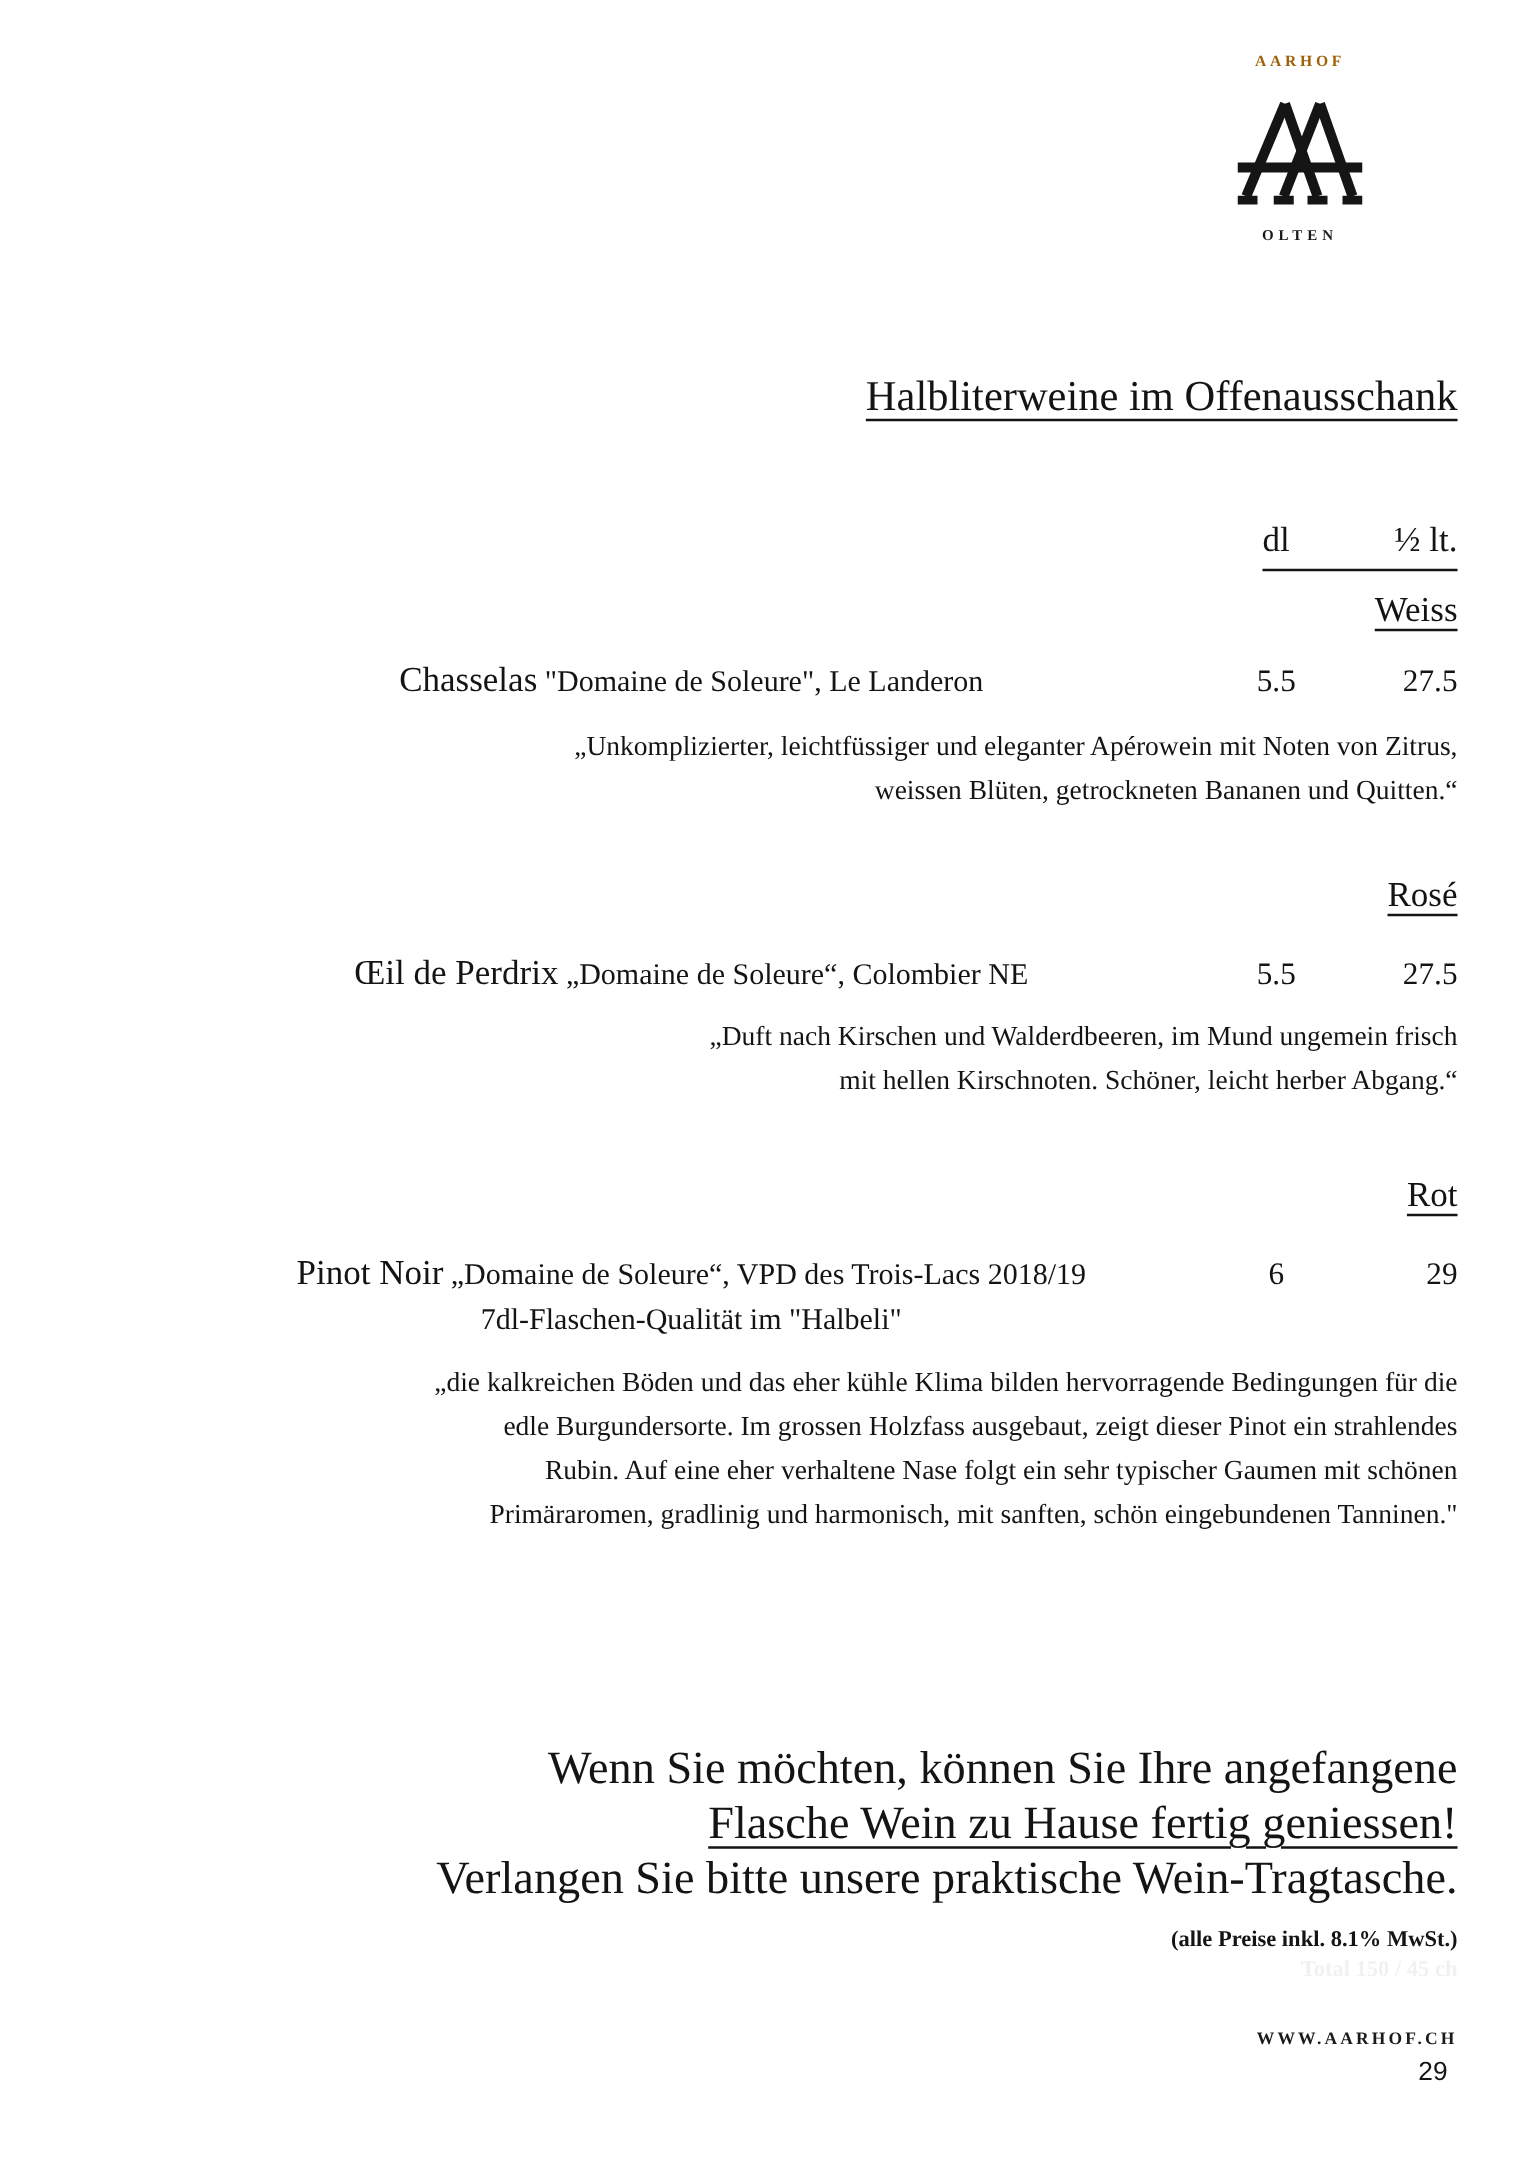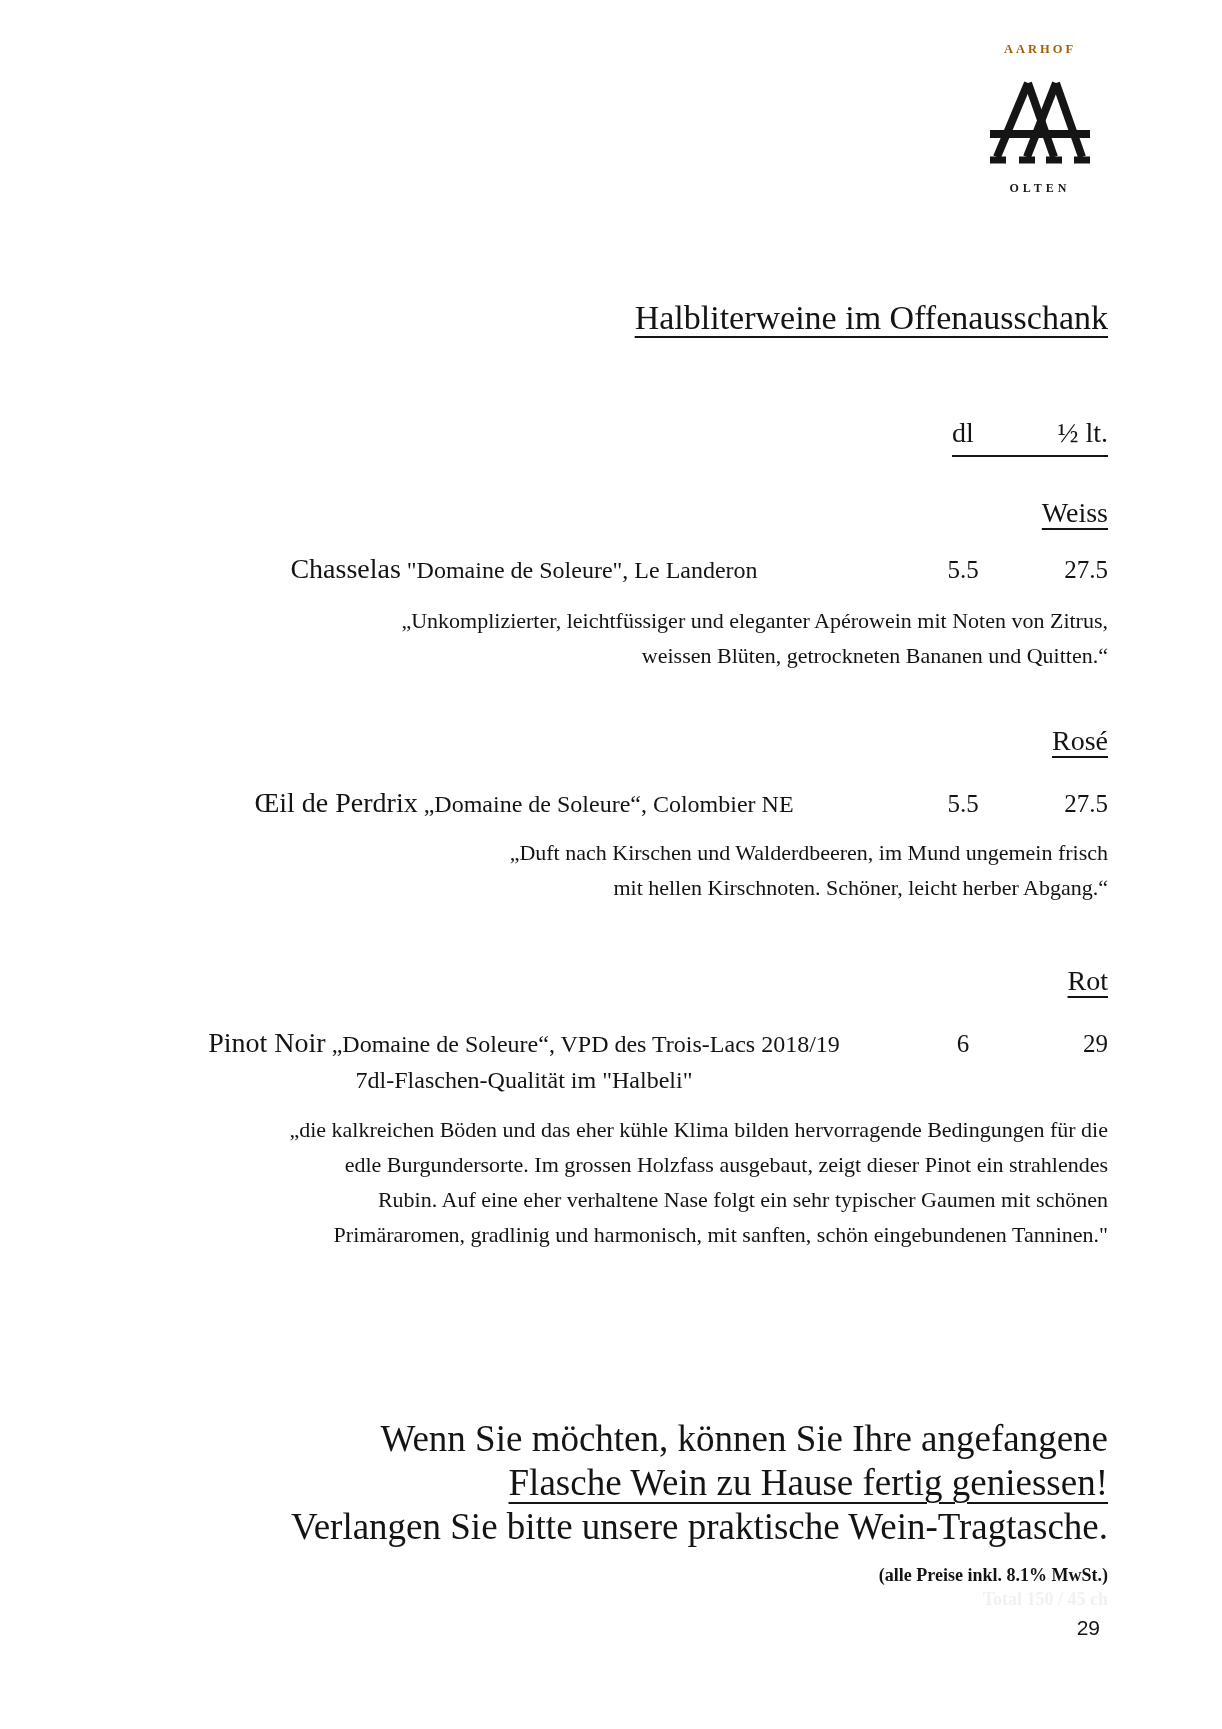--- a/index.html
+++ b/index.html
@@ -12,35 +12,35 @@
     font-family:"Liberation Serif", serif;
     padding-top:42px;
     overflow:hidden;
   }
   
   .logo-block { width:140px; margin:0 112px 0 auto; text-align:center; }
   .brand-name { font-size:12.5px; font-weight:bold; letter-spacing:3px; color:#a16207; }
   .monogram { margin-top:22px; line-height:0; }
   .brand-city { margin-top:16px; font-size:12px; font-weight:bold; letter-spacing:4px; color:#1a1a1a; }
   
-  main { padding:0 114px 0 120px; text-align:right; }
+  main { padding:0 56px 0 120px; text-align:right; }
   .page-title {
     margin:103px 0 0 0; font-size:34px; font-weight:normal;
     text-decoration:underline; text-underline-offset:7px; text-decoration-thickness:2px;
   }
   .cols-header { margin-top:80px; }
   .cols-inner {
     display:inline-flex; justify-content:space-between; align-items:baseline;
     width:156px; border-bottom:2px solid #141414; padding-bottom:6px; font-size:28px;
   }
   .section-heading {
     margin:0; font-size:28px; font-weight:normal;
     text-decoration:underline; text-underline-offset:6px; text-decoration-thickness:2px;
   }
-  .mt-weiss { margin-top:40px;text-align:right; }
+  .mt-weiss { margin-top:16px;text-align:right; }
   .mt-rose  { margin-top:52px; }
   .mt-rot   { margin-top:60px; }
   .wine-row { display:flex; align-items:baseline; margin-top:24px; }
   .wine-row.tight { margin-top:30px; }
   .wine-name { flex:1; text-align:center; font-size:24px; }
   .wine-name .main { font-size:28px; }
   .wine-sub { font-size:24px; margin-top:8px; }
   .price-dl { width:70px; text-align:center; font-size:25px; }
   .price-half { width:110px; text-align:right; font-size:25px; }
   .wine-desc { margin:18px 0 0 0; font-size:22px; line-height:35px; }
@@ -144,16 +144,17 @@
 
     <div class="takeaway">
       <span class="takeaway-line">Wenn Sie möchten, können Sie Ihre angefangene</span>
       <span class="takeaway-line"><span class="takeaway-underlined">Flasche Wein zu Hause fertig geniessen!</span></span>
       <span class="takeaway-line">Verlangen Sie bitte unsere praktische Wein-Tragtasche.</span>
     </div>
 
     <div class="vat-note">(alle Preise inkl. 8.1% MwSt.)</div>
     <div class="faint-note">Total 150 / 45 ch</div>
 
+    <div class="website">WWW.AARHOF.CH</div>
     <div class="page-number">29</div>
 
   </main>
 </div>
 
 </body></html>

